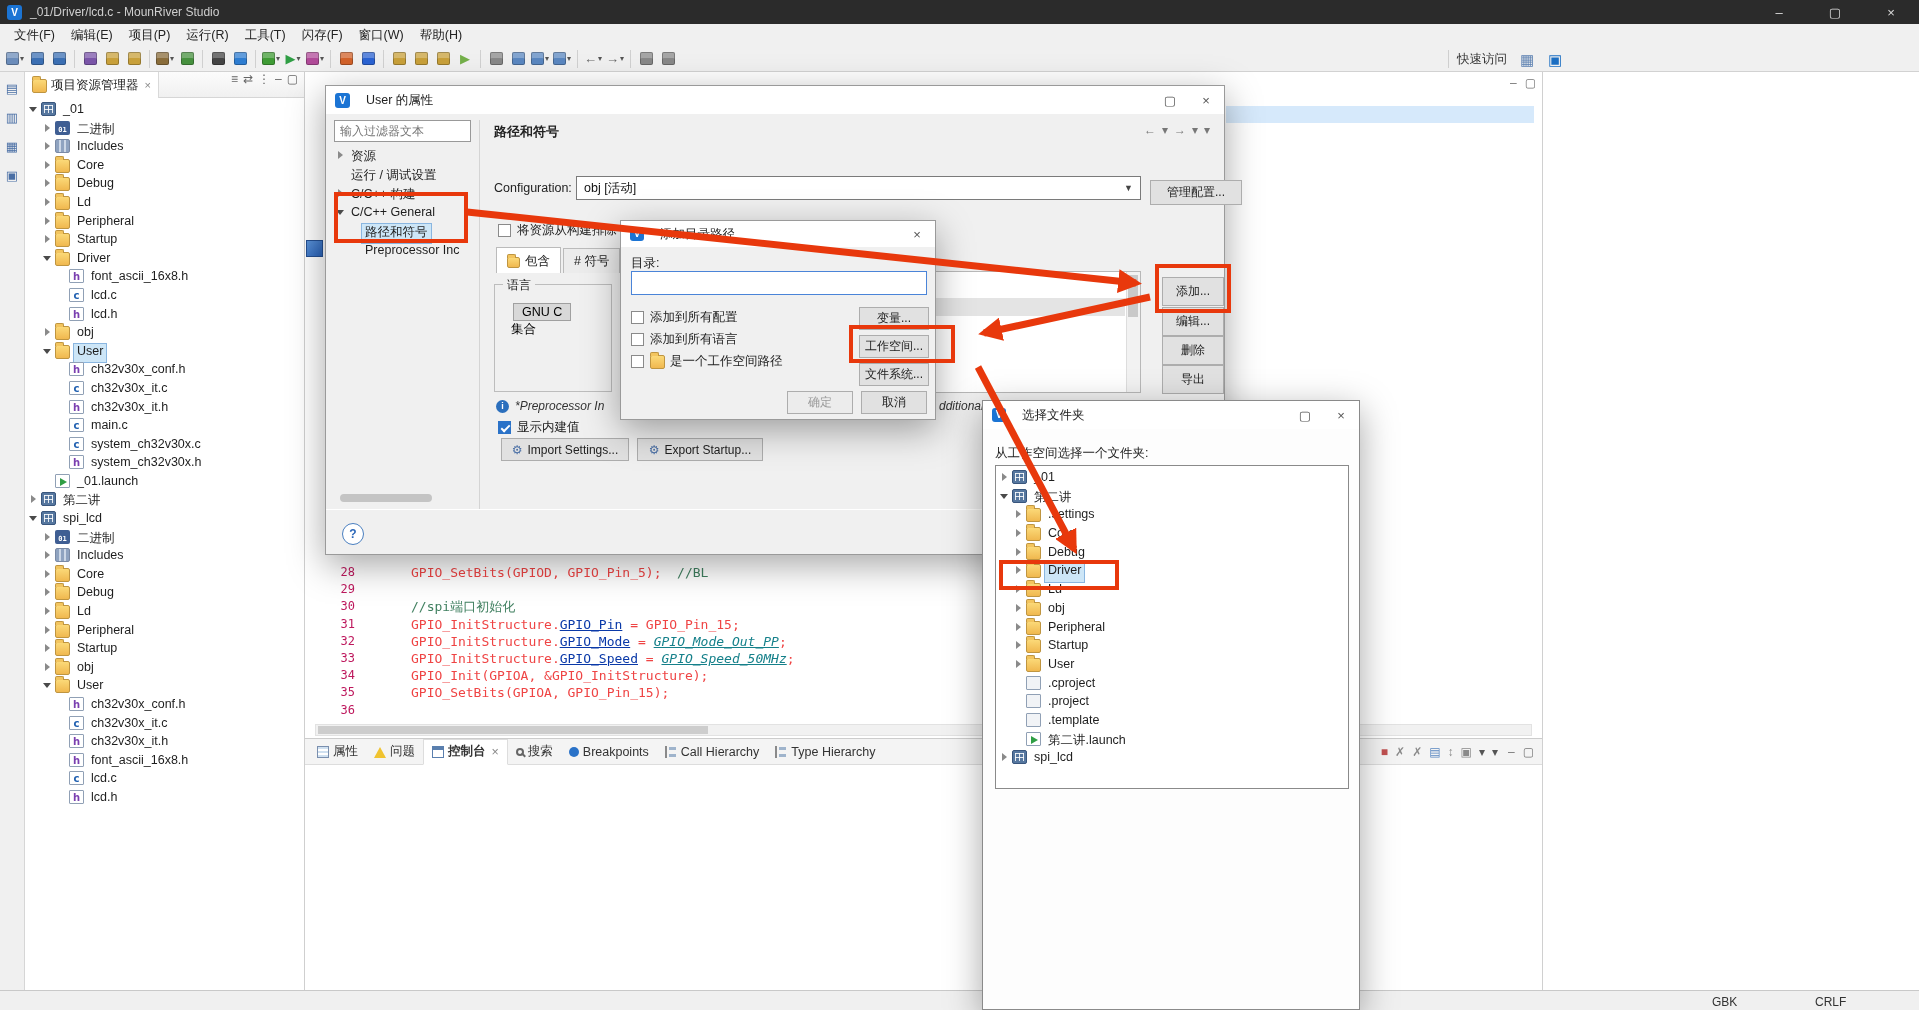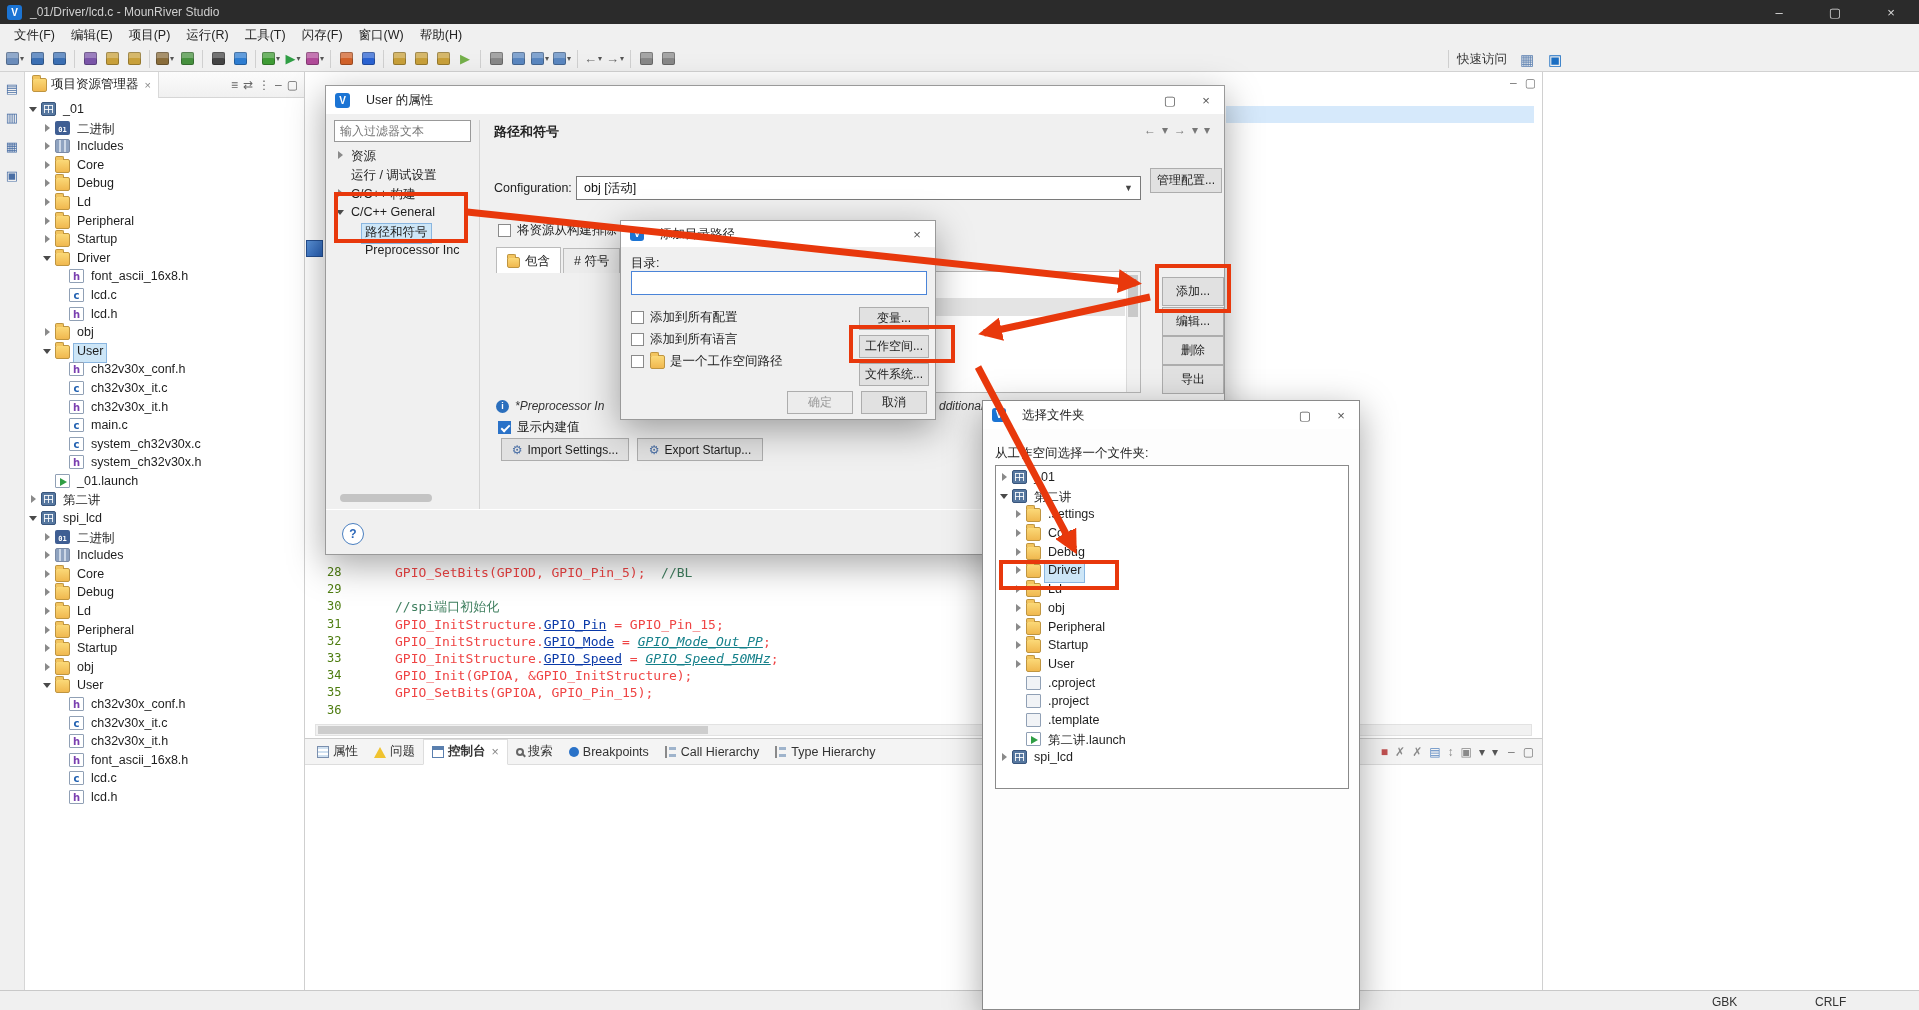--- a/index.html
+++ b/index.html
@@ -24,21 +24,21 @@
   #quick-access{position:absolute;left:1448px;top:50px;height:18px;display:flex;align-items:center;padding:0 8px;border-left:1px solid #cfcfcf;color:#333;font-size:12.5px}
   #tb-right{position:absolute;left:1516px;top:49px;display:flex;gap:6px;align-items:center}
   #tb-right .tbg{font-size:15px}
 
   
   #minibar{position:absolute;left:0;top:72px;width:25px;height:918px;background:#f0f0f0;border-right:1px solid #d6d6d6;display:flex;flex-direction:column;align-items:center;padding-top:6px;gap:9px}
   #minibar .tbg{font-size:13px;color:#4a6fa5}
 
   
   #explorer{position:absolute;left:25px;top:72px;width:280px;height:918px;background:#fff;border-right:1px solid #cfcfcf}
-  #explorer-header{height:26px;border-bottom:1px solid #d6d6d6;background:linear-gradient(#fcfcfc,#f0f0f0);display:flex;align-items:center}
+  #explorer-header{height:26px;border-bottom:1px solid #d6d6d6;background:linear-gradient(#fcfcfc,#f0f0f0);display:flex;align-items:flex-start}
   .view-tab{display:flex;align-items:center;height:26px;padding:0 7px;background:#fff;border-right:1px solid #d9d9d9;font-size:12.5px;color:#222;white-space:nowrap}
   .view-tab .tab-close{margin-left:6px;color:#888;font-size:11px}
   #explorer-header-icons{margin-left:auto;display:flex;gap:5px;padding-right:6px;color:#666;font-size:12px}
   #explorer-tree{position:absolute;left:0;top:28px;right:0;bottom:0;overflow:hidden;padding-top:2px}
 
   
   .trow{height:18.6px;display:flex;font-size:12.5px;color:#1e1e1e;white-space:nowrap}
   .tarrow{width:13px;height:13px;flex:none;position:relative;margin-right:1px}
   .tarrow.c::after{content:"";position:absolute;left:4px;top:3px;border-left:5px solid #8a8a8a;border-top:4px solid transparent;border-bottom:4px solid transparent}
   .tarrow.e::after{content:"";position:absolute;left:2px;top:5px;border-top:5px solid #4a4a4a;border-left:4px solid transparent;border-right:4px solid transparent}
@@ -59,21 +59,21 @@
   .ic-hfile::after{content:"h";position:absolute;inset:0;color:#7a3fb0;font:bold 10px/13px "DejaVu Sans",sans-serif;text-align:center}
   .ic-file{background:#f1f3f6}
   .ic-launch::after{content:"";position:absolute;left:4px;top:3px;border-left:7px solid #2f9e44;border-top:4px solid transparent;border-bottom:4px solid transparent}
 
   
   #editor{position:absolute;left:305px;top:72px;width:1237px;height:666px;background:#fff}
   #editor-blue-strip{position:absolute;left:921px;top:34px;right:8px;height:17px;background:#d6e9fb}
   #editor-winctrl{position:absolute;right:6px;top:4px;color:#777;font-size:12px;display:flex;gap:8px}
   #code{position:absolute;left:22px;top:492px;font:13px/17.2px "DejaVu Sans Mono",monospace;color:#111}
   .cl{display:flex;white-space:pre}
-  .cl .ln{width:28px;text-align:left;color:#4d7c0f;margin-right:10px;flex:none;font-size:12px}
+  .cl .ln{width:28px;text-align:right;color:#be185d;margin-right:26px;flex:none;font-size:12px}
   .cl .ct{padding-left:30px;white-space:pre}
   .ct .p{color:#ef4444}
   .ct .cm{color:#3f7f5f}
   .ct .f{color:#0a39a8;text-decoration:underline}
   .ct .m{color:#15808a;font-style:italic;text-decoration:underline}
   #editor-hscroll{position:absolute;left:10px;right:10px;bottom:2px;height:12px;background:#f1f1f1;border:1px solid #e2e2e2}
   #editor-hscroll .thumb{position:absolute;left:2px;top:1px;bottom:1px;width:390px;background:#cdcdcd}
   #minimized-view-chip{position:absolute;left:306px;top:240px;width:17px;height:17px;background:linear-gradient(135deg,#5b93d8,#2a62b8);border:1px solid #244f90;z-index:5}
 
   
@@ -125,21 +125,21 @@
   #p-filter{position:absolute;left:8px;top:34px;width:137px;height:22px;border:1px solid #999;background:#fff;font-size:12px;padding:2px 5px;color:#555}
   #p-nav{position:absolute;left:6px;top:62px;width:144px;height:330px;overflow:hidden}
   #p-nav .trow{height:19px}
   #p-nav-hscroll{position:absolute;left:14px;top:408px;width:92px;height:8px;background:#c4c4c4;border-radius:4px}
   #p-sash{position:absolute;left:153px;top:34px;width:1px;bottom:44px;background:#d4d4d4}
   #p-page-title{position:absolute;left:168px;top:37px;font-size:13px;font-weight:bold;color:#222}
   #p-nav-icons{position:absolute;right:14px;top:37px;display:flex;gap:6px;color:#777;font-size:12px}
   #p-config-label{position:absolute;left:168px;top:95px;color:#222;font-size:12.5px}
   #p-config-dd{position:absolute;left:250px;top:90px;width:565px;height:24px;background:#fff;border:1px solid #7a7a7a;display:flex;align-items:center;padding:0 7px;font-size:12.5px;color:#111}
   #p-config-dd .chev{margin-left:auto;font-size:9px;color:#444}
-  #p-manage-btn{left:824px;top:82px;width:72px;height:25px}
+  #p-manage-btn{left:824px;top:94px;width:92px;height:25px}
   #p-exclude{left:172px;top:136px}
   #p-tabs{position:absolute;left:170px;top:161px;display:flex;align-items:flex-end}
   .ptab{padding:4px 10px 3px;border:1px solid #bbb;border-bottom:none;background:#ececec;display:flex;align-items:center;gap:5px;font-size:12.5px;color:#222;margin-right:2px}
   .ptab.active{background:#fff;padding-top:5px}
   .ptab .ic{width:13px;height:11px;margin-right:0}
   #p-list{position:absolute;left:295px;top:185px;width:520px;height:122px;background:#fff;border:1px solid #b8b8b8}
   #p-list .list-row{position:absolute;left:1px;right:15px;top:26px;height:18px;background:#e4e4e4}
   #p-list .vscroll{position:absolute;right:0;top:0;bottom:0;width:14px;background:#f2f2f2;border-left:1px solid #ddd}
   #p-list .vthumb{position:absolute;right:2px;top:3px;width:10px;height:42px;background:#c9c9c9}
   #p-lang{position:absolute;left:168px;top: 198px;width:118px;height:108px;border:1px solid #bdbdbd}
@@ -693,20 +693,25 @@
     </div>
   </div>
 
   <div id="p-list">
     <div class="list-row"></div>
     <div class="vscroll">
         <div class="vthumb"></div>
       </div>
   </div>
 
+  <div id="p-lang">
+    <span class="glabel">语言</span>
+    <div><span class="litem sel">GNU C</span></div>
+    <div><span class="litem2">集合</span></div>
+  </div>
 
   <div class="btn sbtn" style="top:191px">添加...</div>
   <div class="btn sbtn" style="top:221px">编辑...</div>
   <div class="btn sbtn" style="top:250px">删除</div>
   <div class="btn sbtn" style="top:279px">导出</div>
 
   <span id="p-info-icon">i</span>
   <span id="p-info-left">*Preprocessor In</span>
   <span id="p-info-right">dditional entries</span>
 

